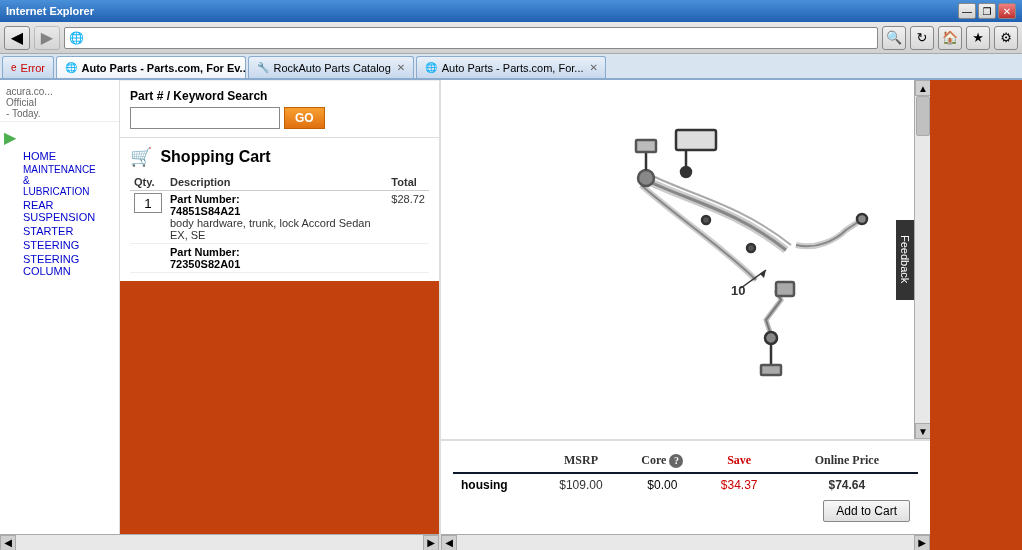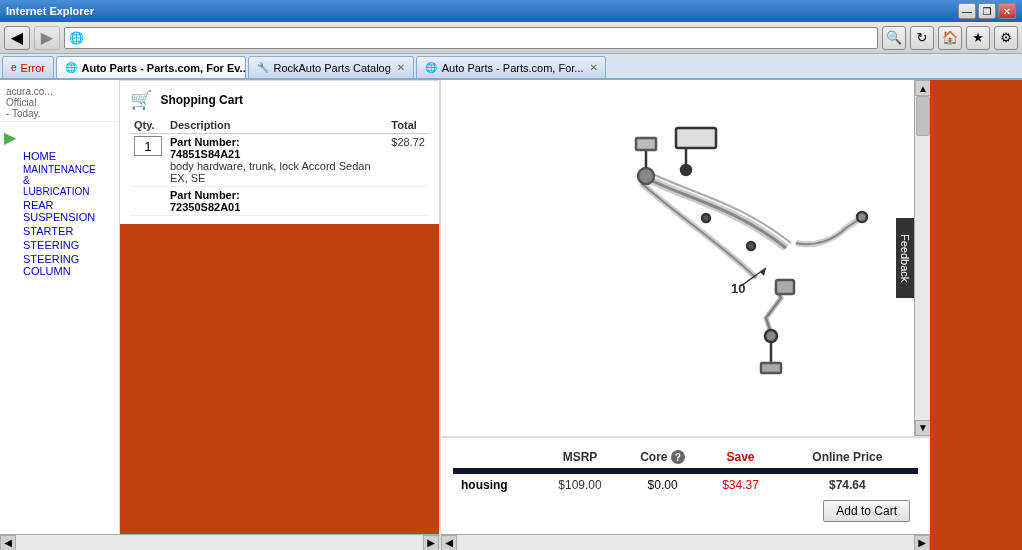--- a/index.html
+++ b/index.html
@@ -44,21 +44,21 @@
     .search-area { padding: 8px 10px; border-top: 1px solid #eee; background: white; }
     .search-label { font-size: 12px; font-weight: bold; margin-bottom: 4px; }
     .search-row { display: flex; gap: 4px; align-items: center; }
     .search-input { width: 150px; height: 22px; border: 1px solid #888; padding: 0 4px; font-size: 11px; }
     .go-btn { background: linear-gradient(to bottom, #f8a030, #e07010); color: white; border: 1px solid #c06000; padding: 2px 10px; font-size: 12px; font-weight: bold; cursor: pointer; height: 22px; }
 
     
     .cart-section { padding: 8px 10px; border-top: 1px solid #ddd; background: white; }
     .cart-header { display: flex; align-items: center; gap: 8px; margin-bottom: 6px; }
     .cart-icon { font-size: 18px; }
-    .cart-title { font-size: 12px; font-weight: bold; }
+    .cart-title { font-size: 16px; font-weight: bold; }
     .cart-table { width: 100%; border-collapse: collapse; font-size: 11px; }
     .cart-table th { text-align: left; border-bottom: 1px solid #ccc; padding: 2px 4px; color: #333; font-weight: bold; }
     .cart-table td { padding: 2px 4px; vertical-align: top; border-bottom: 1px solid #eee; }
     .cart-qty-input { width: 28px; height: 20px; border: 1px solid #888; text-align: center; }
     .cart-part-num { font-weight: bold; }
     .cart-desc { color: #333; }
     .cart-total { color: #333; }
 
     
     .right-panel { width: 490px; min-width: 490px; border-left: 1px solid #ddd; display: flex; flex-direction: column; overflow: hidden; }
@@ -66,21 +66,21 @@
     
     .diagram-container { flex: 1; background: white; overflow: hidden; display: flex; align-items: center; justify-content: center; position: relative; }
 
     
     .parts-info { padding: 8px 12px; border-top: 2px solid #ddd; background: white; }
     .breadcrumb { font-size: 12px; margin-bottom: 6px; }
     .breadcrumb a { color: #00c; text-decoration: none; font-weight: bold; }
     .breadcrumb .bracket { color: #c00; font-weight: bold; }
 
     .parts-table { width: 100%; border-collapse: collapse; font-size: 12px; }
-    .parts-table th { padding: 4px 8px; text-align: center; border-bottom: 6px solid #0f172a; color: #333; }
+    .parts-table th { padding: 4px 8px; text-align: center; border-bottom: 2px solid #0f172a; color: #333; font-family: Liberation Serif, serif; }
     .parts-table td { padding: 4px 8px; text-align: center; }
     .parts-table td.item-name { text-align: left; font-weight: bold; }
     .msrp { color: #333; }
     .core-question { background: #666; color: white; border-radius: 50%; width: 14px; height: 14px; display: inline-flex; align-items: center; justify-content: center; font-size: 10px; cursor: pointer; }
     .save-price { color: #c00; font-weight: normal; }
     .online-price { color: #333; font-weight: bold; }
     .add-to-cart-btn { background: linear-gradient(to bottom, #f8f8f8, #e0e0e0); border: 1px solid #888; padding: 3px 12px; font-size: 12px; cursor: pointer; border-radius: 2px; }
     .scroll-btn { width: 16px; height: 16px; background: #d0d0d0; border: 1px solid #aaa; display: flex; align-items: center; justify-content: center; font-size: 10px; cursor: pointer; flex-shrink: 0; }
     .scroll-track { flex: 1; width: 100%; background: #e8e8e8; position: relative; }
     .scroll-thumb { width: 14px; height: 40px; background: #c0c0c0; border: 1px solid #aaa; border-radius: 2px; position: absolute; top: 0; left: 1px; }
@@ -157,20 +157,27 @@
           <a class="sidebar-link" href="#">HOME</a>
           <a class="sidebar-link" href="#" style="font-size:10px;">MAINTENANCE &amp; LUBRICATION</a>
           <a class="sidebar-link" href="#">REAR SUSPENSION</a>
           <a class="sidebar-link" href="#">STARTER</a>
           <a class="sidebar-link" href="#">STEERING</a>
           <a class="sidebar-link" href="#">STEERING COLUMN</a>
         </div>
 
         <div style="flex:1; display:flex; flex-direction:column; overflow:hidden;">
 
+          <div class="search-area">
+            <div class="search-label">Part # / Keyword Search</div>
+            <div class="search-row">
+              <input class="search-input" type="text" style="">
+              <button class="go-btn">GO</button>
+            </div>
+          </div>
 
           <div class="cart-section">
             <div class="cart-header">
               <span class="cart-icon">🛒</span>
               <span class="cart-title">Shopping Cart</span>
             </div>
             <table class="cart-table">
               <thead>
                 <tr>
                   <th>Qty.</th>

